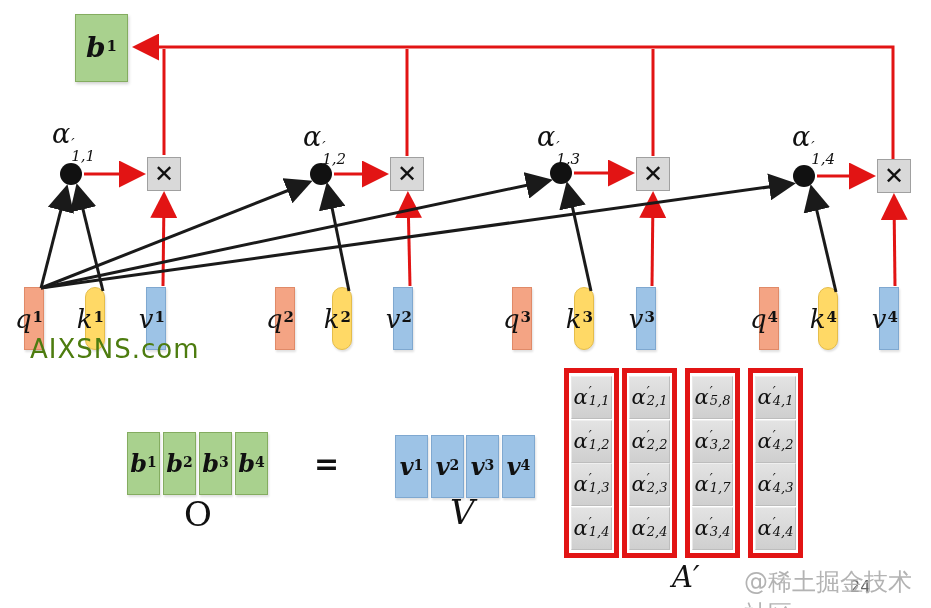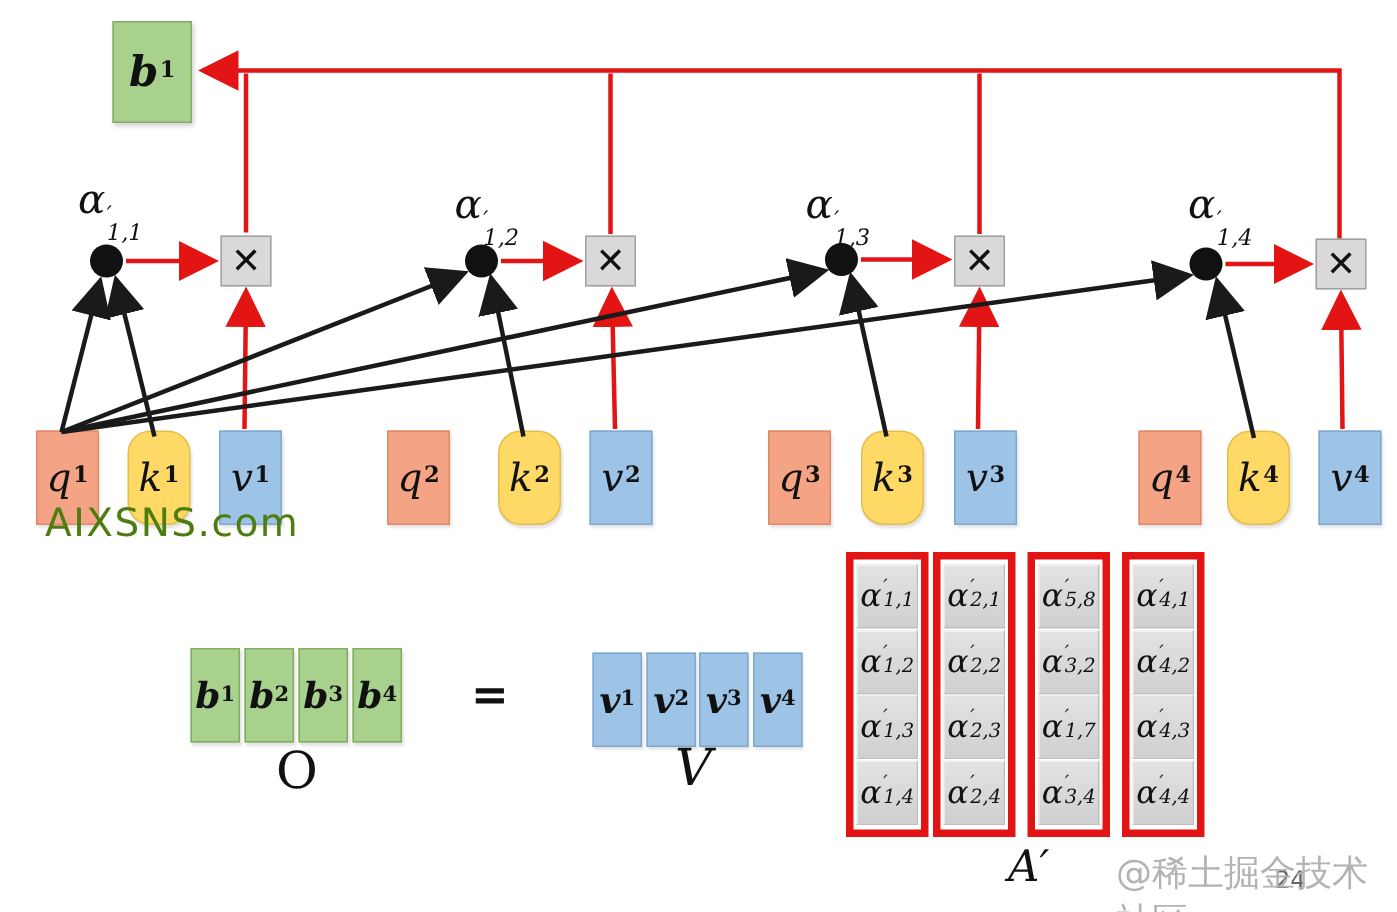--- a/index.html
+++ b/index.html
@@ -1,20 +1,20 @@
 <!DOCTYPE html>
 <html><head>
 <meta charset="utf-8">
 <style>
   html,body{margin:0;padding:0;background:#fff;}
   #stage{position:relative;width:931px;height:608px;background:#ffffff;overflow:hidden;
          font-family:"DejaVu Serif",serif;}
   
-  .vec-box{position:absolute;width:42px;height:63px;border:1px solid transparent;
-           display:flex;align-items:center;justify-content:center;box-sizing:border-box;
+  .vec-box{position:absolute;width:20px;height:63px;border:1px solid transparent;
+           display:flex;align-items:center;justify-content:flex-end;box-sizing:border-box;
            box-shadow:1px 2px 2px rgba(0,0,0,0.12);}
   .vec-box.q{background:#f4a484;border-color:#e08a68;}
   .vec-box.k{background:#ffd966;border-color:#e5bd4a;border-radius:15px;}
   .vec-box.v{background:#9dc3e6;border-color:#7fa8d0;}
   .vec-lbl{font-style:italic;font-size:26px;color:#111;line-height:1;white-space:nowrap;}
   .vec-lbl sup{font-size:15px;font-weight:bold;font-style:normal;vertical-align:6px;margin-left:1px;}
   
   #b1-box{position:absolute;left:75px;top:14px;width:53px;height:68px;background:#a9d18e;
           border:1px solid #84ac60;display:flex;align-items:center;justify-content:center;
           box-shadow:1px 2px 3px rgba(0,0,0,0.18);box-sizing:border-box;}
@@ -147,21 +147,21 @@
   <div class="vec-box q" style="left:24px;top:287px">
       <span class="vec-lbl"><span>q</span><sup>1</sup></span>
     </div>
   <div class="vec-box k" style="left:85px;top:287px">
       <span class="vec-lbl"><span>k</span><sup>1</sup></span>
     </div>
   <div class="vec-box v" style="left:146px;top:287px">
       <span class="vec-lbl"><span>v</span><sup>1</sup></span>
     </div>
 
-  <div class="vec-box q" style="left:258px;top:287px">
+  <div class="vec-box q" style="left:275px;top:287px">
       <span class="vec-lbl"><span>q</span><sup>2</sup></span>
     </div>
   <div class="vec-box k" style="left:332px;top:287px">
       <span class="vec-lbl"><span>k</span><sup>2</sup></span>
     </div>
   <div class="vec-box v" style="left:393px;top:287px">
       <span class="vec-lbl"><span>v</span><sup>2</sup></span>
     </div>
 
   <div class="vec-box q" style="left:512px;top:287px">

